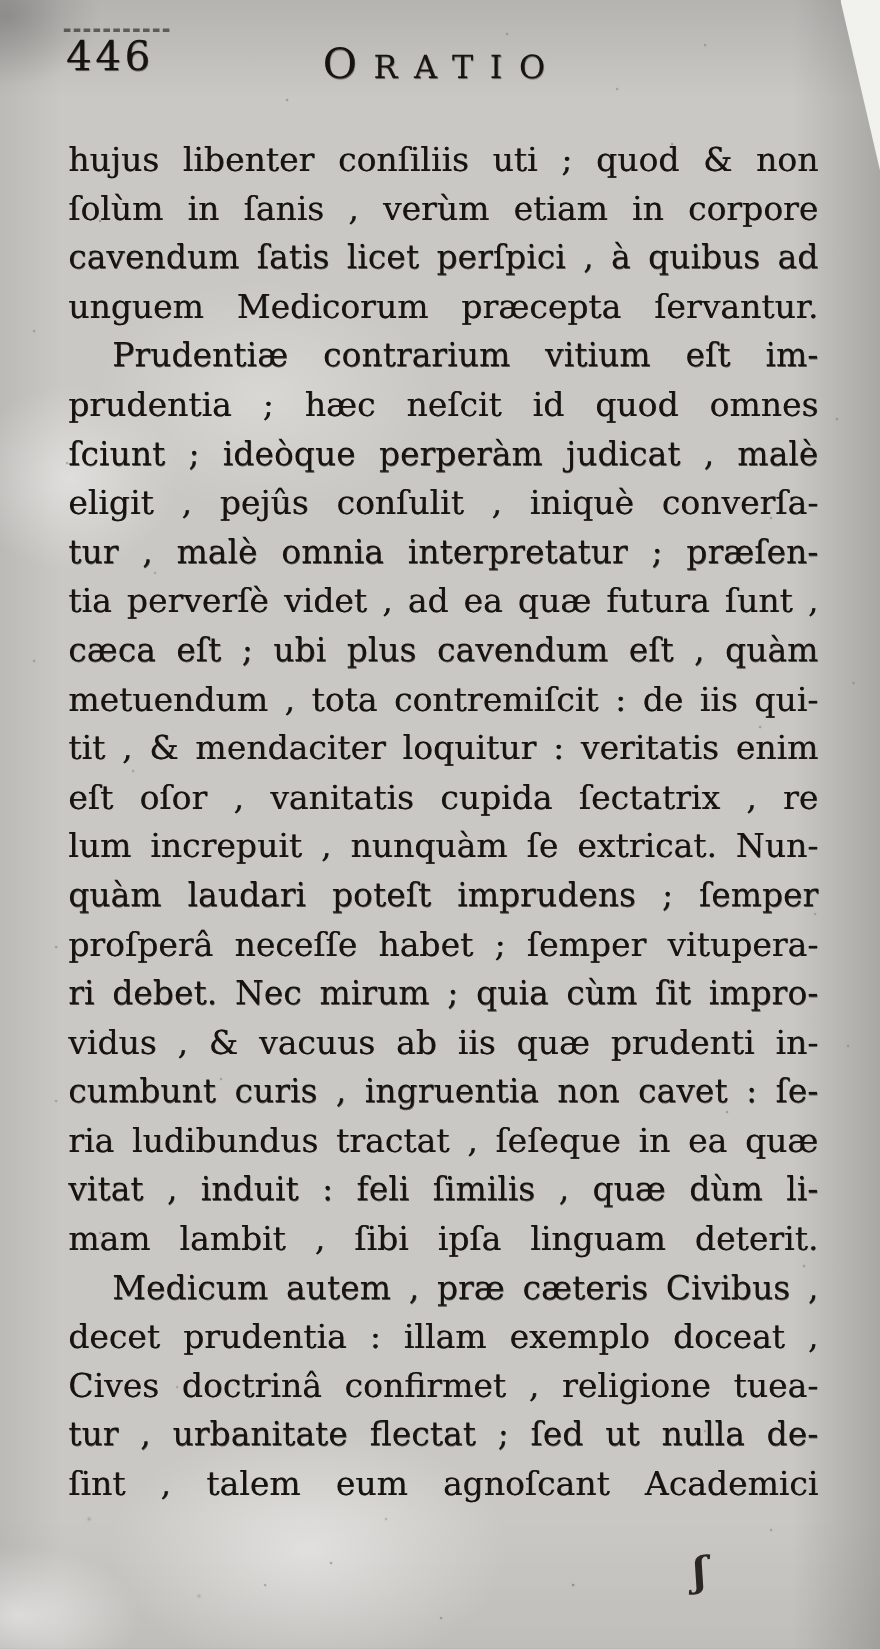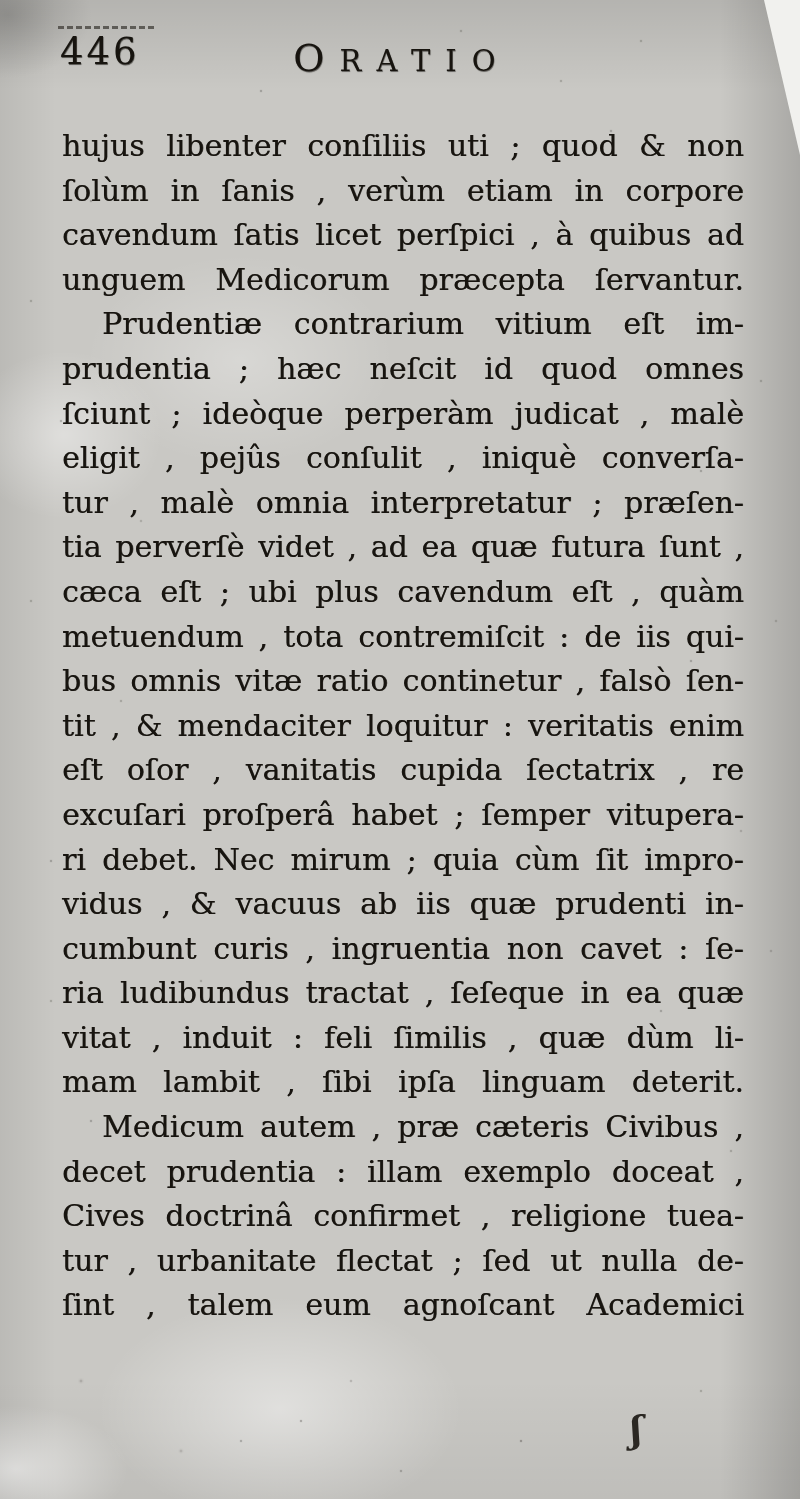--- a/index.html
+++ b/index.html
@@ -120,24 +120,25 @@
     <div class="line">cavendum ſatis licet perſpici , à quibus ad</div>
     <div class="line">unguem Medicorum præcepta ſervantur.</div>
     <div class="line indent">Prudentiæ contrarium vitium eſt im-</div>
     <div class="line">prudentia ; hæc neſcit id quod omnes</div>
     <div class="line">ſciunt ; ideòque perperàm judicat , malè</div>
     <div class="line">eligit , pejûs conſulit , iniquè converſa-</div>
     <div class="line">tur , malè omnia interpretatur ; præſen-</div>
     <div class="line">tia perverſè videt , ad ea quæ futura ſunt ,</div>
     <div class="line">cæca eſt ; ubi plus cavendum eſt , quàm</div>
     <div class="line">metuendum , tota contremiſcit : de iis qui-</div>
-    <div class="line">bus omnis vitæ ratio continetur , falsò ſen-</div>
     <div class="line">tit , &amp; mendaciter loquitur : veritatis enim</div>
     <div class="line">eſt oſor , vanitatis cupida ſectatrix , re</div>
-    <div class="line">excuſari proſperâ habet ; ſemper vitupera-</div>
+    <div class="line">lum increpuit , nunquàm ſe extricat. Nun-</div>
+    <div class="line">quàm laudari poteſt imprudens ; ſemper</div>
+    <div class="line">proſperâ neceſſe habet ; ſemper vitupera-</div>
     <div class="line">ri debet. Nec mirum ; quia cùm ſit impro-</div>
     <div class="line">vidus , &amp; vacuus ab iis quæ prudenti in-</div>
     <div class="line">cumbunt curis , ingruentia non cavet : ſe-</div>
     <div class="line">ria ludibundus tractat , ſeſeque in ea quæ</div>
     <div class="line">vitat , induit : feli ſimilis , quæ dùm li-</div>
     <div class="line">mam lambit , ſibi ipſa linguam deterit.</div>
     <div class="line indent">Medicum autem , præ cæteris Civibus ,</div>
     <div class="line">decet prudentia : illam exemplo doceat ,</div>
     <div class="line">Cives doctrinâ confirmet , religione tuea-</div>
     <div class="line">tur , urbanitate flectat ; ſed ut nulla de-</div>

